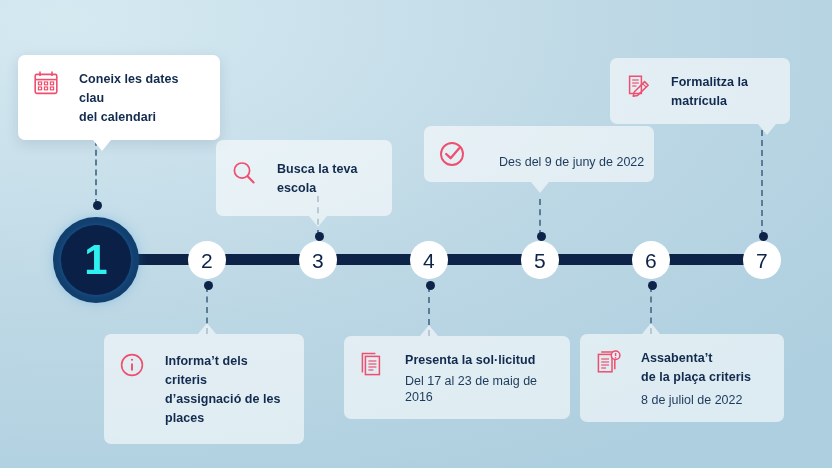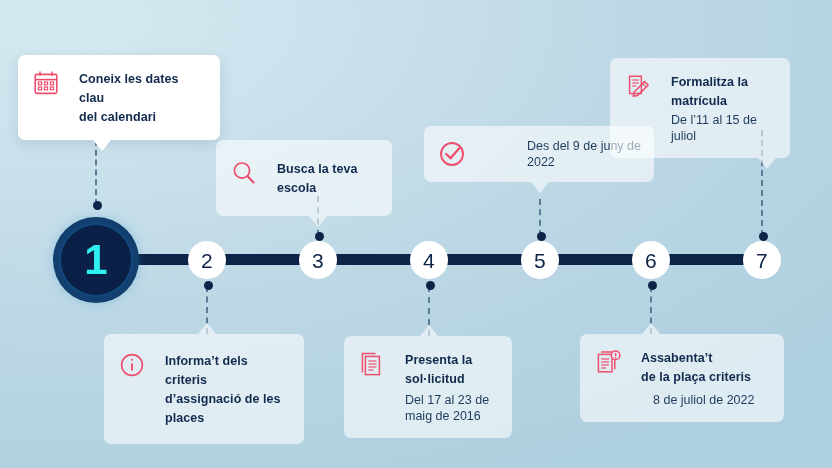--- a/index.html
+++ b/index.html
@@ -165,29 +165,29 @@
   #card-1 { left: 18px;  top: 55px;  width: 202px; }
   #card-1 .card-sub { margin-top: 7px; margin-left: 38px; }
   #card-1 .tail { left: 75px; }
 
   #card-2 { left: 104px; top: 334px; width: 200px; padding-top: 16px; padding-bottom: 17px; }
   #card-2 .tail { left: 94px; }
 
   #card-3 { left: 216px; top: 140px; width: 176px; padding-top: 18px; padding-bottom: 19px; }
   #card-3 .tail { left: 93px; }
 
-  #card-4 { left: 344px; top: 336px; width: 168px; justify-content: space-between; }
+  #card-4 { left: 344px; top: 336px; width: 226px; justify-content: space-between; }
   #card-4 .tail { left: 76px; }
 
   #card-5 { left: 424px; top: 126px; width: 230px; }
   #card-5 .card-sub { margin-top: 8px; margin-left: 39px; }
   #card-5 .tail { left: 107px; }
 
   #card-6 { left: 580px; top: 334px; width: 204px; }
-  #card-6 .card-sub { margin-top: 6px; margin-left: 12px; }
+  #card-6 .card-sub { margin-top: 6px; margin-left: 0; }
   #card-6 .tail { left: 62px; }
 
   #card-7 { left: 610px; top: 58px; width: 180px; }
   #card-7 .tail { left: 148px; }
 </style>
 </head>
 <body>
 
 <div id="stage">
 
@@ -294,21 +294,21 @@
   </div>
 
   <div class="card tail-down" id="card-5">
     <span class="tail"></span>
     <span class="card-icon">
       <svg width="28" height="28" viewBox="0 0 28 28" fill="none" stroke="#ef4f6e" stroke-width="1.9">
         <circle cx="14" cy="14" r="11"></circle>
         <polyline points="8.2,14 12.6,18.2 21.2,8.2" stroke-width="2.3" stroke-linecap="round" stroke-linejoin="round"></polyline>
       </svg>
     </span>
-    <span class="card-sub" style="position:absolute; left:64px; bottom:12px;">Des del 9 de juny de 2022</span>
+    <span class="card-sub" style="position:absolute; left:36px; bottom:12px;">Des del 9 de juny de 2022</span>
   </div>
 
   <div class="card tail-up" id="card-6">
     <span class="tail"></span>
     <span class="card-icon">
       <svg width="26" height="26" viewBox="0 0 26 26" fill="none" stroke="#ef4f6e" stroke-width="1.5">
         <rect x="3.4" y="5.4" width="13.6" height="17.4"></rect>
         <polyline points="6.2,3 19.8,3 19.8,20.2"></polyline>
         <line x1="6.2" y1="10" x2="14" y2="10" stroke-width="1.2"></line>
         <line x1="6.2" y1="13" x2="14" y2="13" stroke-width="1.2"></line>
@@ -333,17 +333,16 @@
         <path d="M5.6 4.2 L17.4 4.2 L17.4 21.4 L5.6 21.4 Z"></path>
         <line x1="8.2" y1="8" x2="14.8" y2="8" stroke-width="1.2"></line>
         <line x1="8.2" y1="11" x2="14.8" y2="11" stroke-width="1.2"></line>
         <line x1="8.2" y1="14" x2="12.4" y2="14" stroke-width="1.2"></line>
         <path d="M20.6 9.6 L24.2 13.2 L13.6 23.4 L9.2 24.2 L10.2 20 Z" stroke-width="1.5" stroke-linejoin="round"></path>
         <line x1="18.6" y1="11.6" x2="22.2" y2="15.2" stroke-width="1.2"></line>
       </svg>
     </span>
     <span class="card-body">
       <span class="card-title">Formalitza la matrícula</span>
-      <span class="card-sub" style="display:block; margin-top:2px;">De l’11 al 15 de juliol</span>
     </span>
   </div>
 
 </div>
 
 </body></html>

